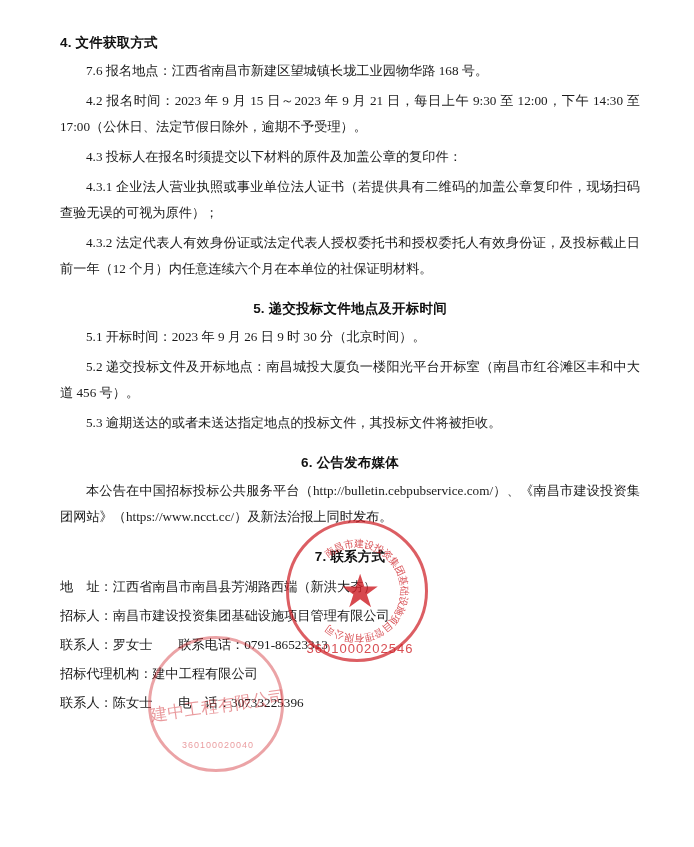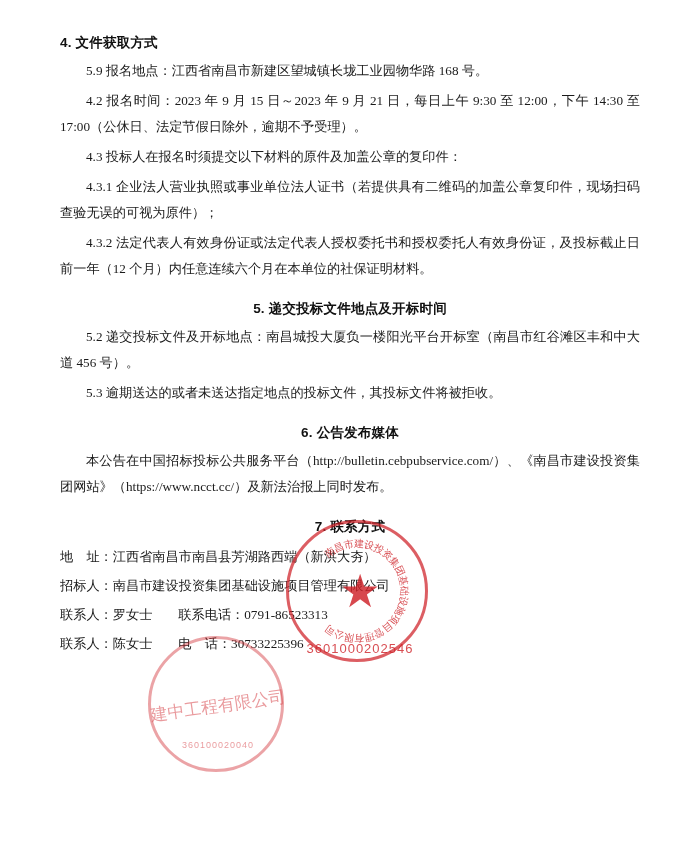--- a/index.html
+++ b/index.html
@@ -149,44 +149,48 @@
   }
 </style>
 </head>
 <body>
 
 <div class="page">
 
   <div class="content">
 
     <h2 class="h2">4. 文件获取方式</h2>
-    <p class="para indent">5.9 报名地点：江西省南昌市新建区望城镇长垅工业园物华路 168 号。</p>
+    <p class="para indent">7.6 报名地点：江西省南昌市新建区望城镇长垅工业园物华路 168 号。</p>
     <p class="para indent">4.2 报名时间：2023 年 9 月 15 日～2023 年 9 月 21 日，每日上午 9:30 至 12:00，下午 14:30 至 17:00（公休日、法定节假日除外，逾期不予受理）。</p>
     <p class="para indent">4.3 投标人在报名时须提交以下材料的原件及加盖公章的复印件：</p>
     <p class="para indent">4.3.1 企业法人营业执照或事业单位法人证书（若提供具有二维码的加盖公章复印件，现场扫码查验无误的可视为原件）；</p>
     <p class="para indent">4.3.2 法定代表人有效身份证或法定代表人授权委托书和授权委托人有效身份证，及投标截止日前一年（12 个月）内任意连续六个月在本单位的社保证明材料。</p>
 
     <h2 class="h2 sec-gap">5. 递交投标文件地点及开标时间</h2>
+    <p class="para indent">5.1 开标时间：2023 年 9 月 26 日 9 时 30 分（北京时间）。</p>
     <p class="para indent">5.2 递交投标文件及开标地点：南昌城投大厦负一楼阳光平台开标室（南昌市红谷滩区丰和中大道 456 号）。</p>
     <p class="para indent">5.3 逾期送达的或者未送达指定地点的投标文件，其投标文件将被拒收。</p>
 
     <h2 class="h2 sec-gap">6. 公告发布媒体</h2>
     <p class="para indent">本公告在中国招标投标公共服务平台（http://bulletin.cebpubservice.com/）、《南昌市建设投资集团网站》（https://www.ncct.cc/）及新法治报上同时发布。</p>
 
     <h2 class="h2 sec-gap">7. 联系方式</h2>
 
     <div class="contact-block">
       <div class="crow">
         <span class="clabel">地　址：</span><span class="cval">江西省南昌市南昌县芳湖路西端（新洪大夯）</span>
       </div>
       <div class="crow">
         <span class="clabel">招标人：</span><span class="cval">南昌市建设投资集团基础设施项目管理有限公司</span>
       </div>
       <div class="crow">
         <span class="clabel">联系人：</span><span class="cval">罗女士</span><span class="gap-l"></span><span class="clabel">联系电话：</span><span class="cval">0791-86523313</span>
+      </div>
+      <div class="crow">
+        <span class="clabel">招标代理机构：</span><span class="cval">建中工程有限公司</span>
       </div>
       <div class="crow">
         <span class="clabel">联系人：</span><span class="cval">陈女士</span><span class="gap-l"></span><span class="clabel">电　话：</span><span class="cval">30733225396</span>
       </div>
     </div>
 
   </div>
 
   <div class="seal2">
     <div class="ring"></div>

